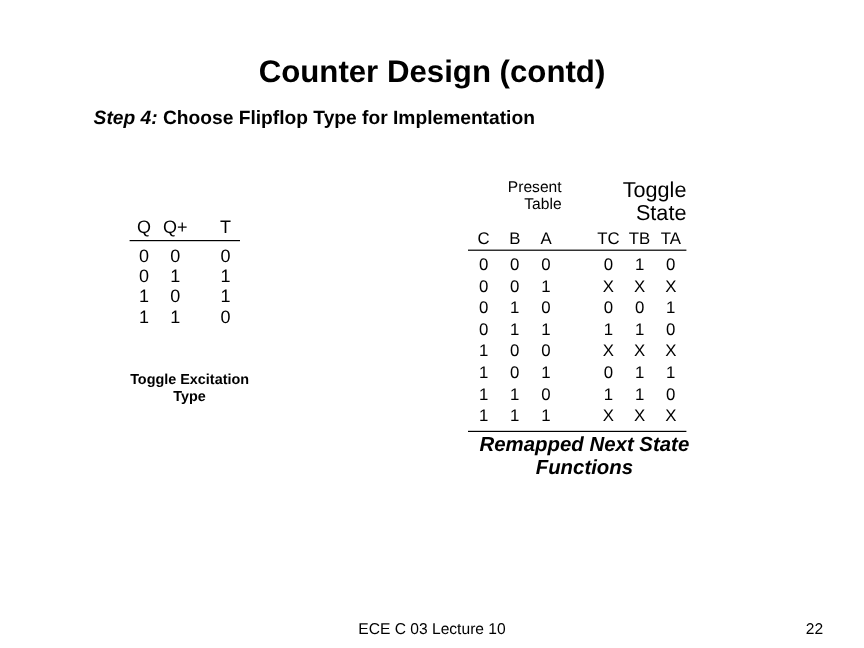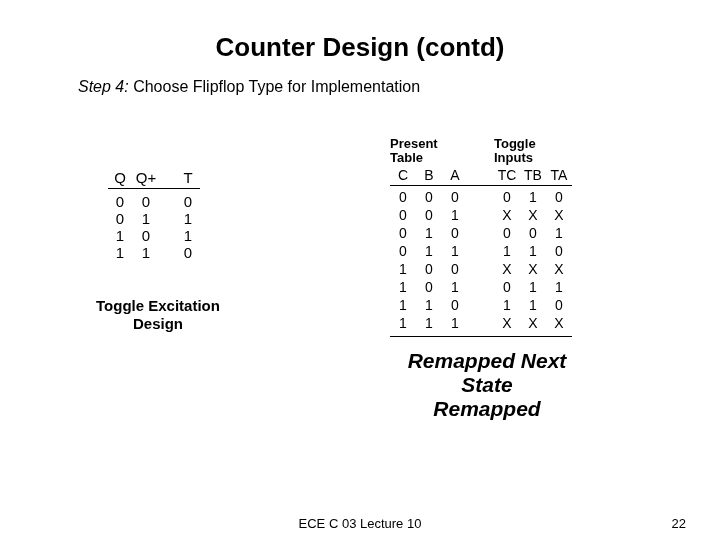--- a/index.html
+++ b/index.html
@@ -9,26 +9,26 @@
     height: 540px;
     font-family: Arial, Helvetica, sans-serif;
     background: #fff;
     position: relative;
     color: #000;
   }
   .title {
     text-align: center;
     font-size: 26px;
     font-weight: bold;
-    padding-top: 32px;
+    padding-top: 44px;
   }
   .step {
     margin: 14px 0 0 78px;
     font-size: 16px;
-    font-weight: normal;
+    font-weight: bold;
     line-height: 1.3;
   }
   .step-label { font-style: italic; }
   .content {
     position: relative;
     margin-top: 18px;
     height: 300px;
   }
   
   .exc-table {
@@ -45,58 +45,58 @@
   .c-t { width: 24px; }
   .exc-hr {
     border-top: 1.2px solid #000;
     margin: 2px 0 4px 0;
     width: 92px;
   }
   .exc-caption {
     position: absolute;
     left: 78px;
     top: 160px;
-    font-size: 15px;
+    font-size: 12px;
     font-weight: bold;
     text-align: center;
     width: 160px;
     line-height: 1.2;
   }
   
   .remap {
     position: absolute;
     left: 390px;
     top: 0;
     font-size: 14px;
   }
-  .remap-head { display: flex; text-align: left; font-weight: bold; }
+  .remap-head { display: flex; text-align: right; font-weight: normal; }
   .remap-head .ps { width: 78px; font-size: 13px; line-height: 1.1; }
   .remap-head .sp { width: 26px; }
-  .remap-head .ti { width: 78px; font-size: 13px; line-height: 1.1; }
+  .remap-head .ti { width: 78px; font-size: 18px; line-height: 1.1; }
   .remap-cols { display: flex; margin-top: 2px; }
   .remap-cols span { display: inline-block; text-align: center; width: 26px; }
   .remap-cols .sp { width: 26px; }
   .remap-hr1 {
     border-top: 1.2px solid #000;
     width: 182px;
     margin: 2px 0 3px 0;
   }
   .remap-row { display: flex; }
   .remap-row span { display: inline-block; text-align: center; width: 26px; height: 18px; }
   .remap-row .sp { width: 26px; }
   .remap-hr2 {
     border-top: 1.2px solid #000;
     width: 182px;
     margin: 3px 0 0 0;
   }
   .remap-caption {
     position: absolute;
     left: 382px;
     top: 212px;
-    font-size: 21px;
+    font-size: 17px;
     font-weight: bold;
     font-style: italic;
     text-align: center;
     width: 210px;
     line-height: 1.15;
   }
   .footer {
     position: absolute;
     bottom: 24px;
     width: 720px;
@@ -155,33 +155,33 @@
         <div class="exc-row">
           <span class="c-q">1</span>
           <span class="c-qp">1</span>
           <span class="c-gap"></span>
           <span class="c-t">0</span>
         </div>
       </div>
   </div>
   <div class="exc-caption">
     <span>Toggle Excitation</span><br>
-    <span>Design</span>
+    <span>Type</span>
   </div>
 
   <div class="remap">
     <div class="remap-head">
       <div class="ps">
         <span>Present</span><br>
         <span>Table</span>
       </div>
       <div class="sp"></div>
       <div class="ti">
         <span>Toggle</span><br>
-        <span>Inputs</span>
+        <span>State</span>
       </div>
     </div>
     <div class="remap-cols">
       <span>C</span>
       <span>B</span>
       <span>A</span>
       <span class="sp"></span>
       <span>TC</span>
       <span>TB</span>
       <span>TA</span>
@@ -258,21 +258,21 @@
           <span class="sp"></span>
           <span>X</span>
           <span>X</span>
           <span>X</span>
         </div>
       </div>
     <div class="remap-hr2"></div>
   </div>
   <div class="remap-caption">
     <span>Remapped Next State</span><br>
-    <span>Remapped</span>
+    <span>Functions</span>
   </div>
 
 </div>
 
 <div class="footer">
   <div class="footer-center">ECE C 03 Lecture 10</div>
   <div class="footer-right">22</div>
 </div>
 
 </body></html>

